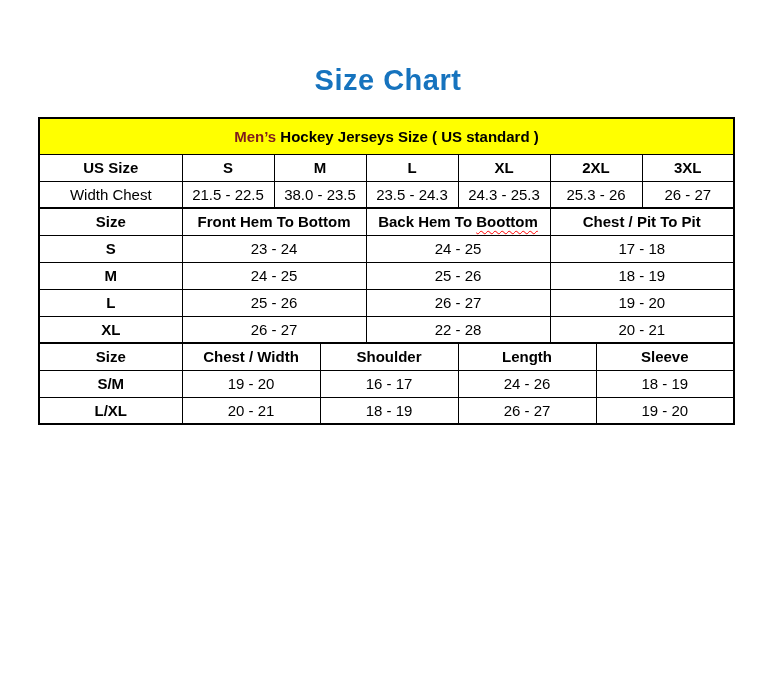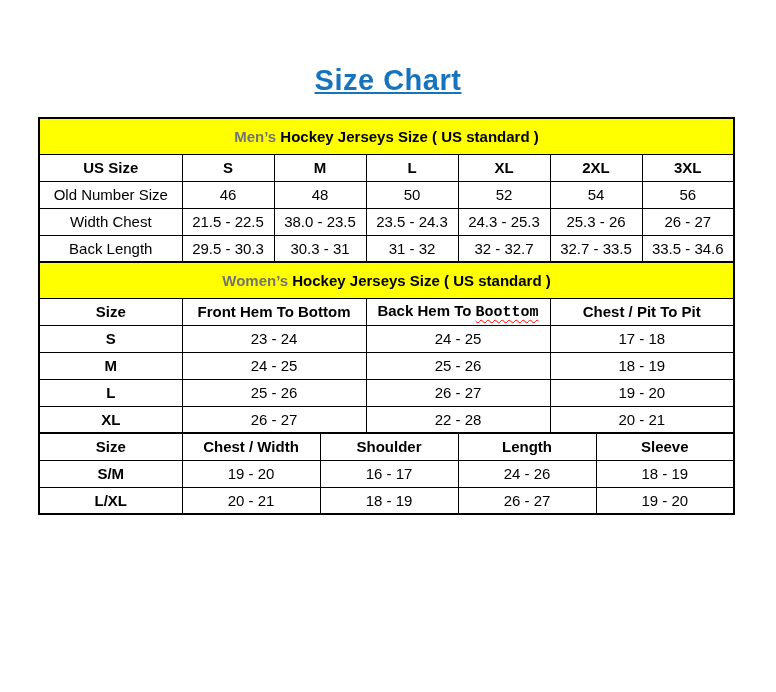--- a/index.html
+++ b/index.html
@@ -14,21 +14,20 @@
   }
   .page-title {
     margin: 0;
     padding-top: 63px;
     text-align: center;
     font-size: 29px;
     line-height: 34px;
     font-weight: 700;
     color: #1673BE;
     letter-spacing: 0.5px;
-    text-decoration: underline;
   }
   .tables-wrap {
     margin: 20px 0 0 38px;
     width: 697px;
   }
   table.size-table {
     border-collapse: collapse;
     table-layout: fixed;
     width: 697px;
     border: 2px solid #000000;
@@ -43,31 +42,30 @@
     white-space: nowrap;
     overflow: hidden;
   }
   .band-cell {
     background: #FFFF00;
     border: 2px solid #000000;
     height: 36px;
     font-size: 17px;
     font-weight: 700;
   }
-  .band-highlight { color: #737373; }
+  .band-highlight { color: #7f1d1d; }
   .col-head { font-weight: 700; height: 27px; margin-top: 20px; }
   .data-row td { height: 27px; }
   .row-label.bold { font-weight: 700; }
   .wavy {
     text-decoration-line: underline;
     text-decoration-style: wavy;
     text-decoration-color: #FF0000;
     text-decoration-thickness: 1px;
     text-underline-offset: 3px;
-    font-family: Liberation Mono, monospace;
   }
 </style>
 </head>
 <body>
 
 <div class="page">
   <h1 class="page-title">Size Chart</h1>
   <div class="tables-wrap">
       <table class="size-table">
         <colgroup>
@@ -86,59 +84,38 @@
           <tr>
             <th class="col-head"><span>US Size</span></th>
             <th class="col-head"><span>S</span></th>
             <th class="col-head"><span>M</span></th>
             <th class="col-head"><span>L</span></th>
             <th class="col-head"><span>XL</span></th>
             <th class="col-head"><span>2XL</span></th>
             <th class="col-head"><span>3XL</span></th>
           </tr>
           <tr class="data-row">
-            <td class="row-label">Old Number Size</td>
-            <td class="data-cell">46</td>
-            <td class="data-cell">48</td>
-            <td class="data-cell">50</td>
-            <td class="data-cell">52</td>
-            <td class="data-cell">54</td>
-            <td class="data-cell">56</td>
-          </tr>
-          <tr class="data-row">
             <td class="row-label">Width Chest</td>
             <td class="data-cell">21.5 - 22.5</td>
             <td class="data-cell">38.0 - 23.5</td>
             <td class="data-cell">23.5 - 24.3</td>
             <td class="data-cell">24.3 - 25.3</td>
             <td class="data-cell">25.3 - 26</td>
             <td class="data-cell">26 - 27</td>
-          </tr>
-          <tr class="data-row">
-            <td class="row-label">Back Length</td>
-            <td class="data-cell">29.5 - 30.3</td>
-            <td class="data-cell">30.3 - 31</td>
-            <td class="data-cell">31 - 32</td>
-            <td class="data-cell">32 - 32.7</td>
-            <td class="data-cell">32.7 - 33.5</td>
-            <td class="data-cell">33.5 - 34.6</td>
           </tr>
         </tbody>
       </table>
       <table class="size-table stacked">
         <colgroup>
           <col style="width: 143px;">
           <col>
           <col>
           <col>
         </colgroup>
         <tbody>
-          <tr>
-            <td colspan="4" class="band-cell"><span class="band-highlight">Women’s</span><span> Hockey Jerseys Size ( US standard )</span></td>
-          </tr>
           <tr>
             <th class="col-head"><span>Size</span></th>
             <th class="col-head"><span>Front Hem To Bottom</span></th>
             <th class="col-head"><span>Back Hem To </span><span class="wavy">Boottom</span></th>
             <th class="col-head"><span>Chest / Pit To Pit</span></th>
           </tr>
           <tr class="data-row">
             <td class="row-label bold">S</td>
             <td class="data-cell">23 - 24</td>
             <td class="data-cell">24 - 25</td>

